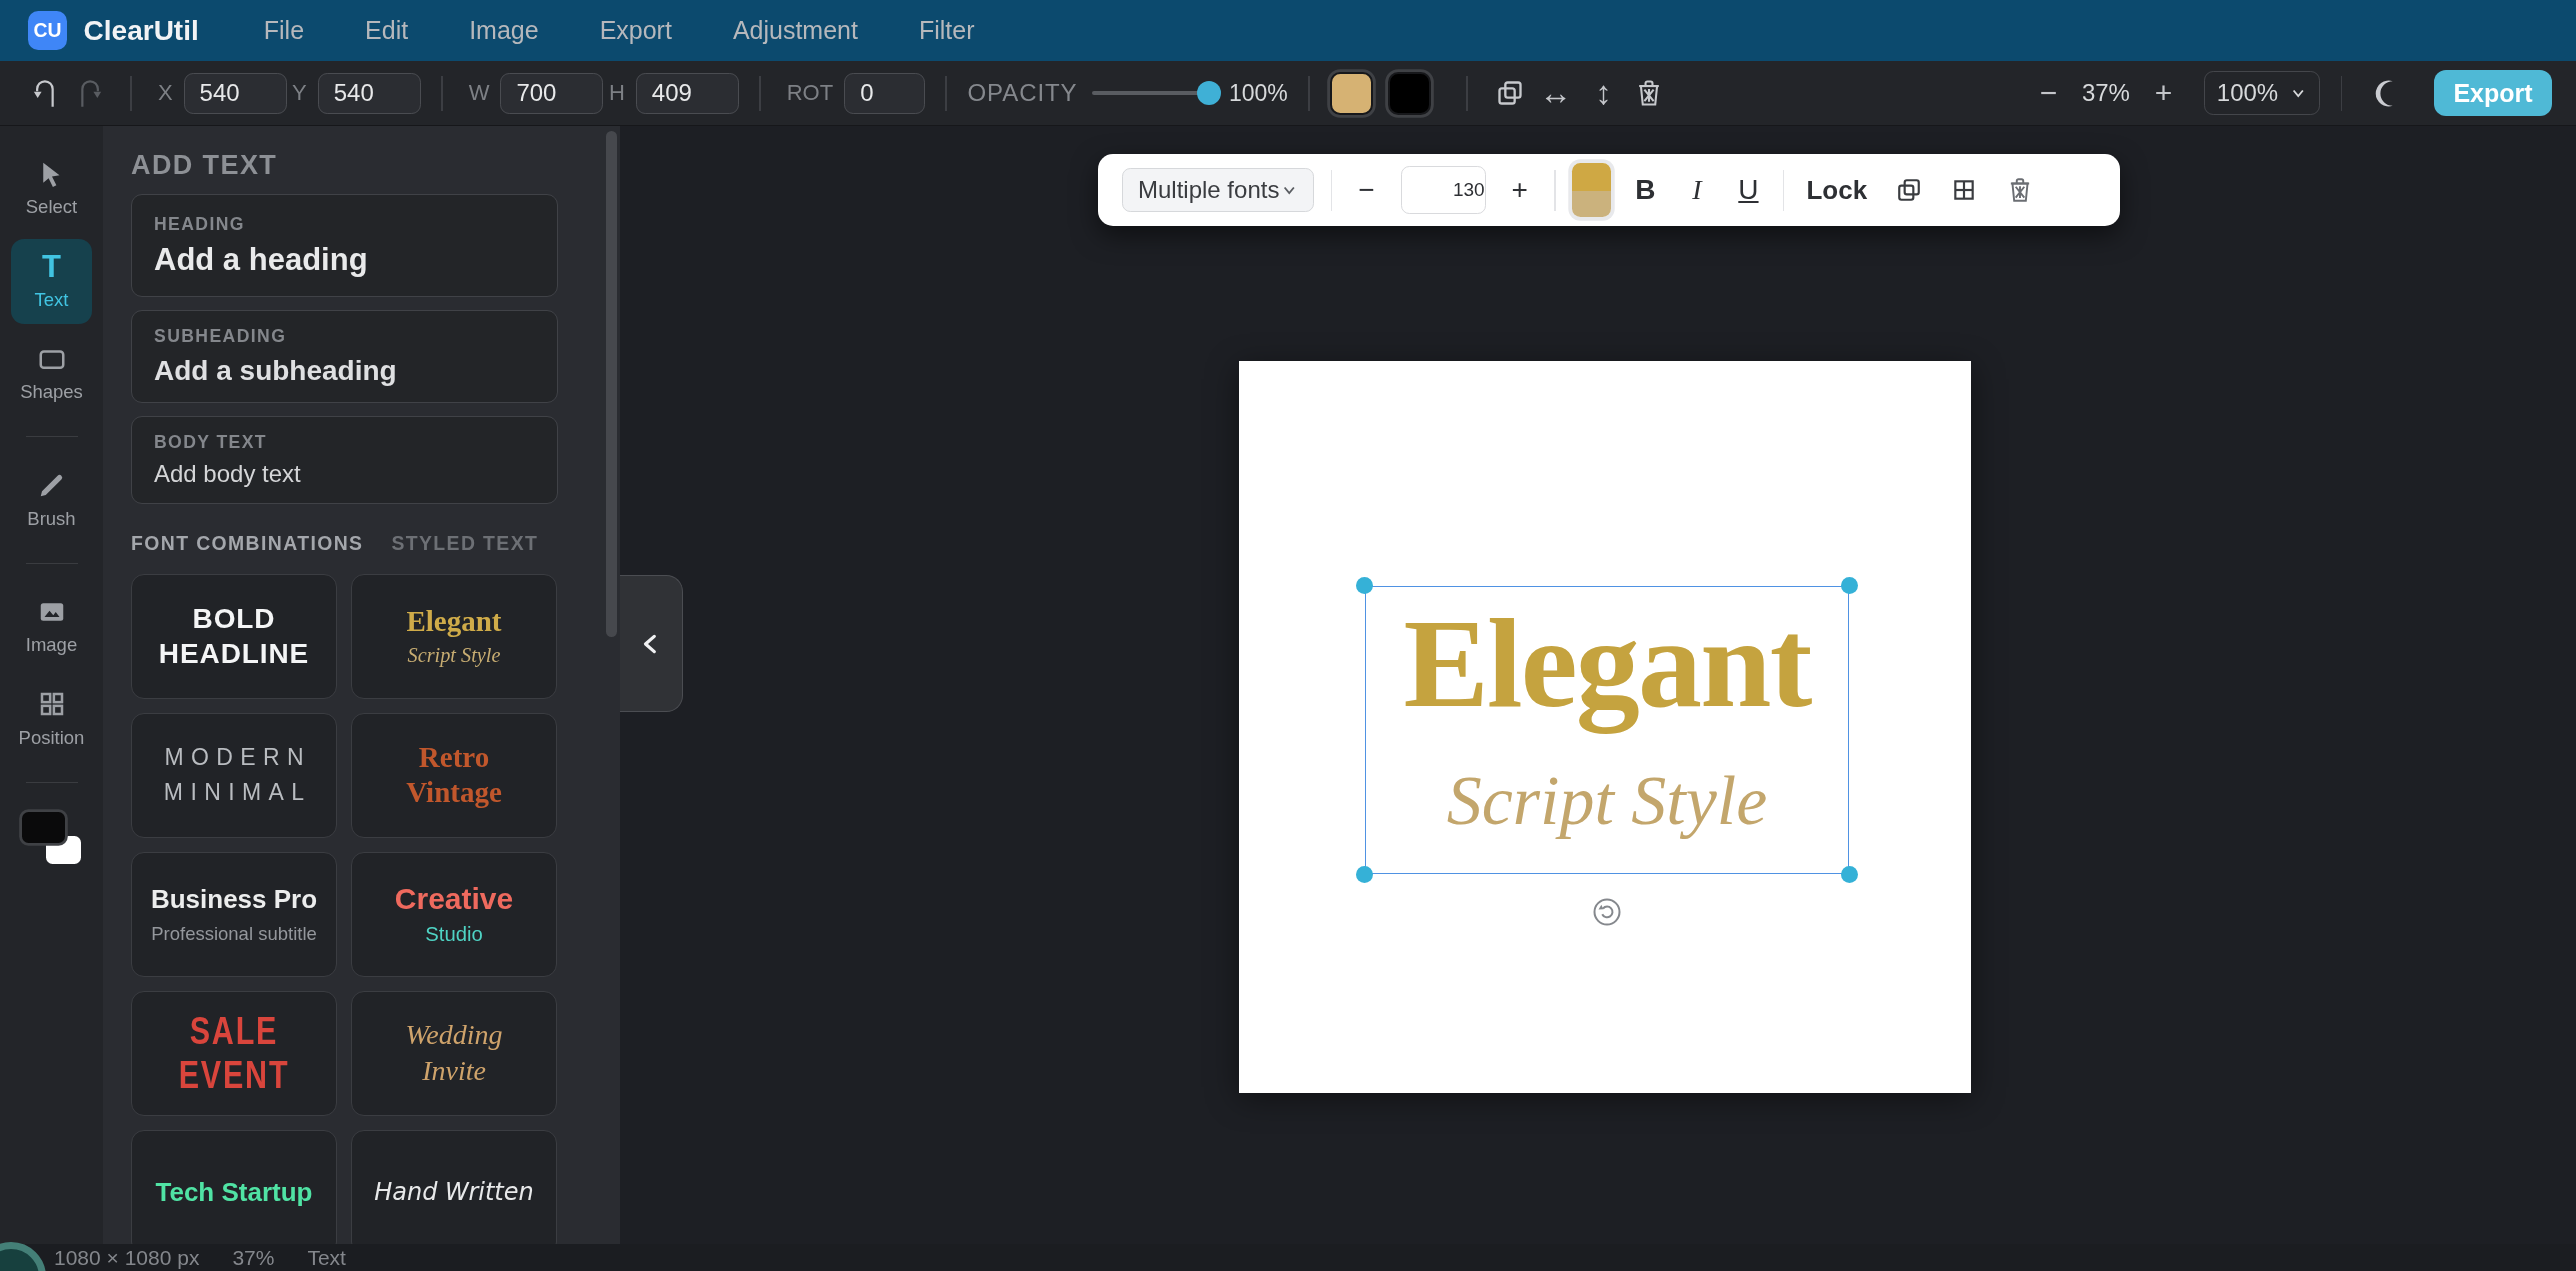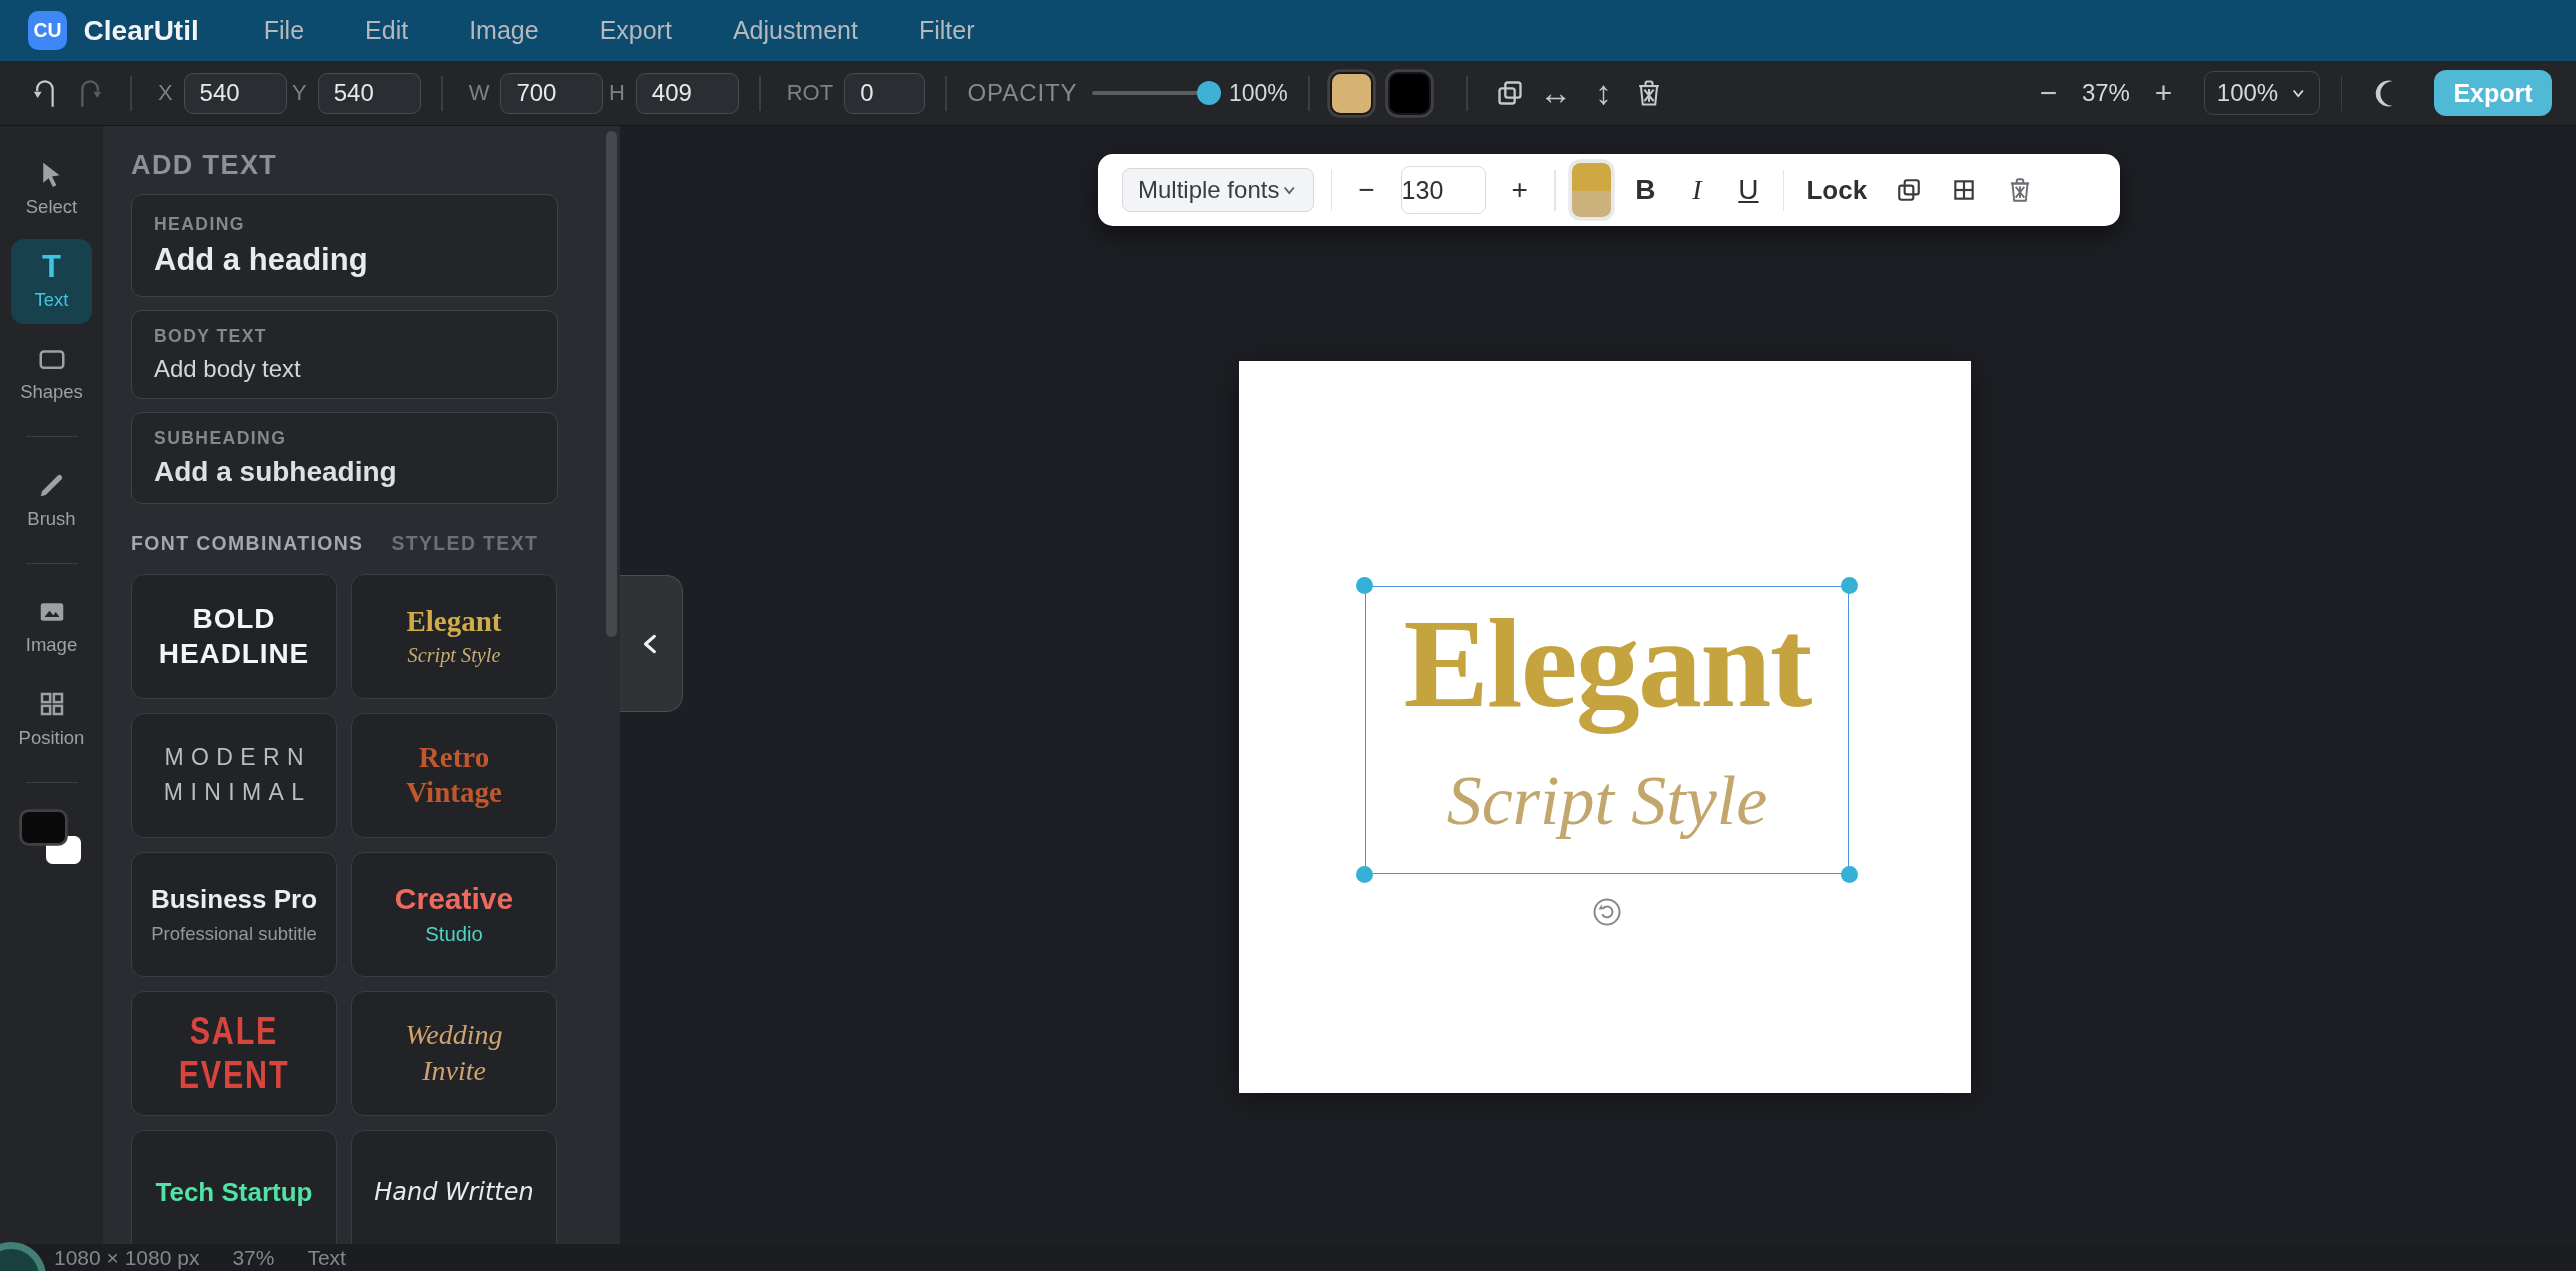--- a/index.html
+++ b/index.html
@@ -104,22 +104,22 @@
 
   
   .text-toolbar { position:absolute; left:1098px; top:154px; width:1022px; height:72px; background:#fff;
                   border-radius:15px; box-shadow:0 9.2px 26px rgba(0,0,0,.5);
                   display:flex; align-items:center; padding:0 24px; gap:16.6px; }
   .font-select { display:flex; align-items:center; justify-content:space-between; width:192px; height:44px;
                  background:#f3f4f6; border:1.8px solid #d6d8db; border-radius:8.3px; padding:0 15px;
                  color:#3a3c40; font-size:24px; }
   .tt-div { width:1.8px; height:41px; background:#e3e4e7; flex:none; }
   .tt-btn { color:#2e3034; font-size:28px; width:35px; text-align:center; }
-  input.size-box { width:85px; height:48px; border:1.8px solid #d9dadd; border-radius:8.3px; text-align:left;
-                   font-size:25px; color:#2e3034; font-family:"Liberation Sans",sans-serif; outline:none; background:#fff; }
+  input.size-box { width:85px; height:48px; border:1.8px solid #d9dadd; border-radius:8.3px; text-align:right;
+                   font-size:19px; color:#2e3034; font-family:"Liberation Sans",sans-serif; outline:none; background:#fff; }
   .tt-swatch { width:39px; height:54px; border-radius:8.3px; box-shadow:0 0 0 3.7px #e8e9ec;
                background:linear-gradient(to bottom,#cfa844 0 52%,#cbb27d 52% 100%); }
   .tt-b { font-weight:bold; } .tt-i { font-style:italic; font-family:"Liberation Serif",serif; } .tt-u { text-decoration:underline; }
   .tt-lock { color:#2e3034; font-size:26px; font-weight:600; margin:0 5.5px; }
   .tt-icon { display:flex; align-items:center; justify-content:center; width:39px; height:39px; color:#3a3c40; }
 
   
   .statusbar { position:absolute; left:0; top:1244px; width:2576px; height:28px; background:#1b1d21;
                display:flex; align-items:center; padding-left:54px; color:#84878c; font-size:21px; }
   .status-item { margin-right:33px; }
@@ -268,26 +268,26 @@
   </div>
 
   <div class="panel">
     <div class="panel-title">ADD TEXT</div>
 
     <div class="add-card" style="padding:18.5px 22px;">
       <div class="clabel">HEADING</div>
       <div class="heading-text">Add a heading</div>
     </div>
     <div class="add-card">
+      <div class="clabel">SUBHEADING</div>
+      <div class="subheading-text">Add a subheading</div>
+    </div>
+    <div class="add-card">
       <div class="clabel">BODY TEXT</div>
       <div class="body-text">Add body text</div>
-    </div>
-    <div class="add-card">
-      <div class="clabel">SUBHEADING</div>
-      <div class="subheading-text">Add a subheading</div>
     </div>
 
     <div class="tabs">
       <div class="tab on">FONT COMBINATIONS</div>
       <div class="tab off">STYLED TEXT</div>
     </div>
 
     <div class="fgrid">
       <div class="fcard c0">
         <div class="l1">BOLD</div>

